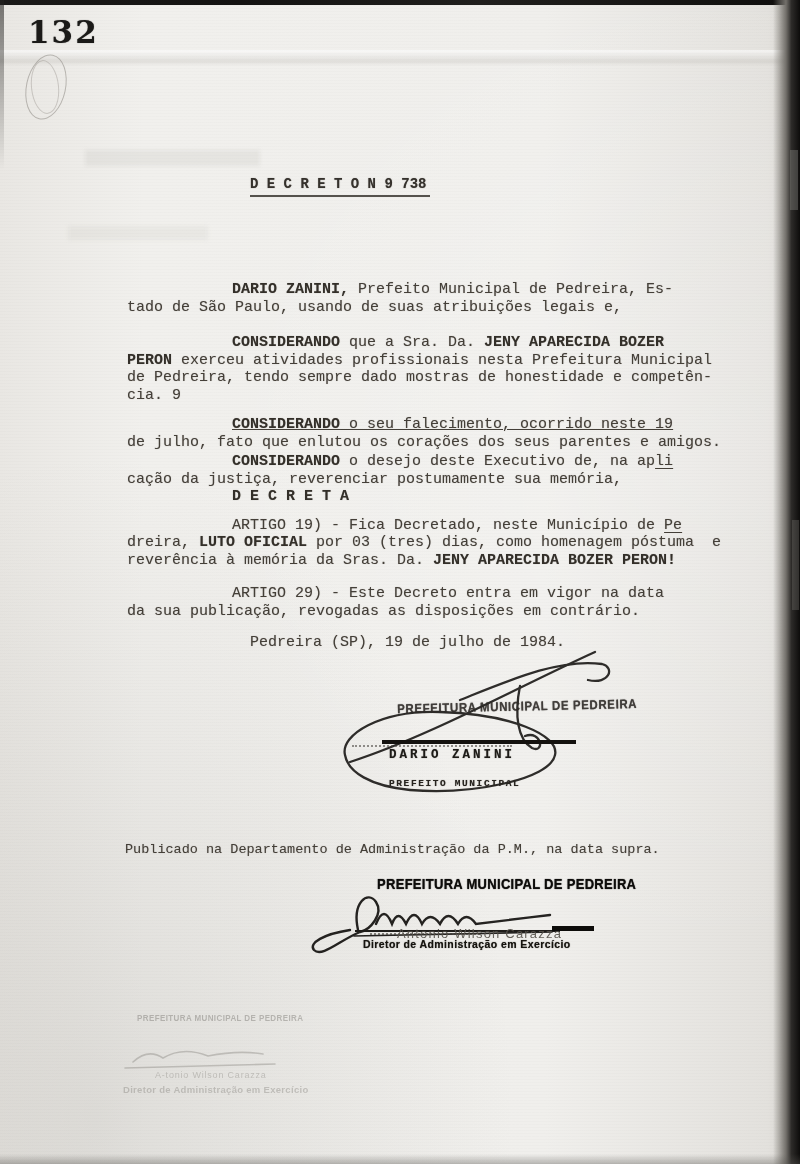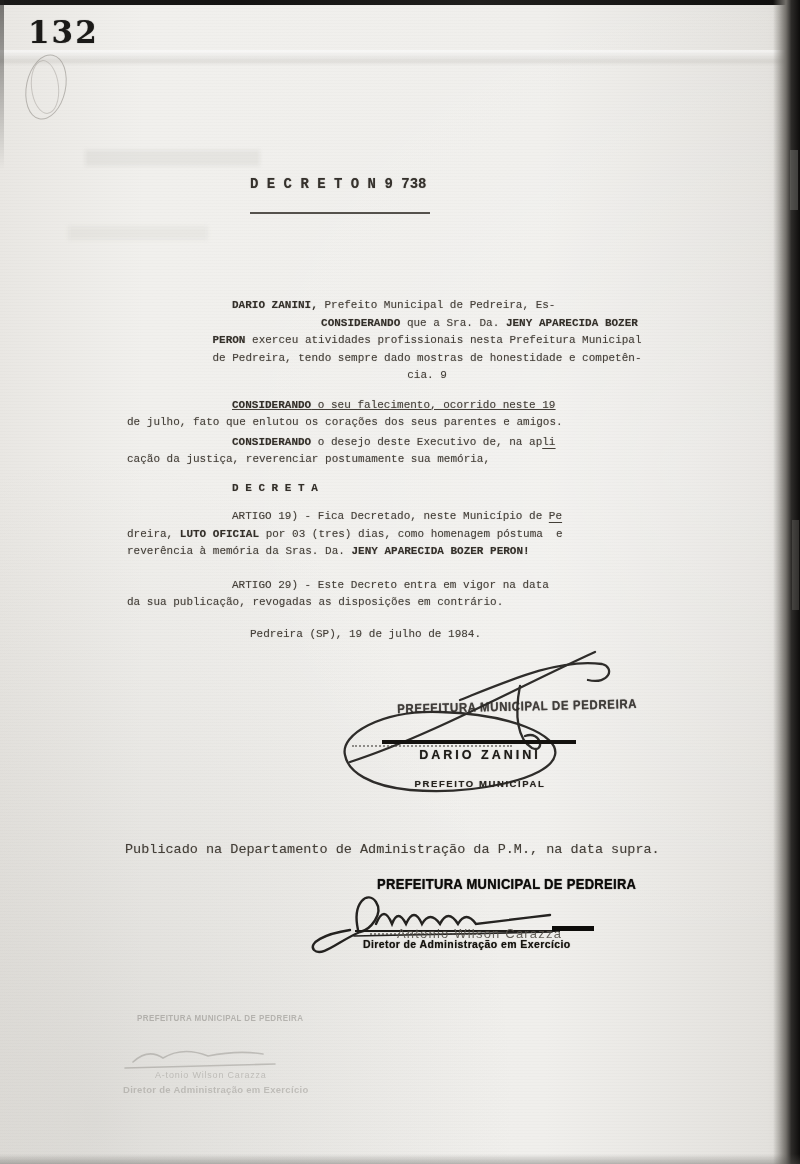--- a/index.html
+++ b/index.html
@@ -21,34 +21,34 @@
   .edge-left{position:absolute;left:0;top:0;width:4px;height:170px;background:linear-gradient(180deg,rgba(35,34,32,.6),transparent);}
   .crease{position:absolute;left:0;top:50px;width:800px;height:16px;background:linear-gradient(180deg,rgba(255,255,255,.65),rgba(182,179,173,.28) 70%,transparent);}
 
   .pagenum{position:absolute;left:28px;top:14px;font-family:"DejaVu Serif",serif;font-weight:700;font-size:31px;letter-spacing:2px;color:#1b1a18;text-shadow:0 0 1px rgba(20,20,18,.5);}
   .pencil-oval{position:absolute;left:26px;top:54px;width:38px;height:64px;border:1px solid rgba(118,113,106,.45);border-radius:50%;transform:rotate(12deg);}
   .pencil-oval-inner{position:absolute;left:31px;top:60px;width:26px;height:52px;border:1px solid rgba(118,113,106,.3);border-radius:50%;transform:rotate(-6deg);}
   .blot1{position:absolute;left:85px;top:150px;width:175px;height:16px;background:rgba(140,137,130,.10);filter:blur(2px);}
   .blot2{position:absolute;left:68px;top:226px;width:140px;height:14px;background:rgba(140,137,130,.08);filter:blur(2px);}
 
   .title{position:absolute;left:250px;top:176px;font-family:"Liberation Mono","DejaVu Sans Mono",monospace;font-weight:700;font-size:14px;color:#35312c;text-shadow:0 0 1px rgba(50,46,40,.5);}
-  .title span{display:inline-block;border-bottom:2px solid rgba(58,54,48,.85);padding:0 4px 20px 0;}
+  .title span{display:inline-block;border-bottom:2px solid rgba(58,54,48,.85);padding:0 4px 3px 0;}
 
-  .body{position:absolute;left:127px;top:297px;width:600px;
-    font-family:"Liberation Mono","DejaVu Sans Mono",monospace;font-size:11px;line-height:17.5px;
+  .body{position:absolute;left:127px;top:281px;width:600px;
+    font-family:"Liberation Mono","DejaVu Sans Mono",monospace;font-size:15px;line-height:17.5px;
     color:#443f38;text-shadow:0 0 1px rgba(70,64,58,.35);}
   .body .line{white-space:pre;}
   .body .b{font-weight:700;color:#332f29;}
   .body .u{text-decoration:underline;text-underline-offset:3px;}
 
   .sig-svg{position:absolute;pointer-events:none;}
   .stamp1{position:absolute;left:397px;top:702px;font-weight:700;font-size:11.5px;letter-spacing:.6px;color:#2e2a27;transform:rotate(-1.2deg) scaleY(1.12);transform-origin:left top;opacity:.9;text-shadow:0 0 1px rgba(40,37,34,.8);}
   .sigline1{position:absolute;left:382px;top:740px;width:194px;height:4px;background:#14120f;}
   .sigline1-dots{position:absolute;left:352px;top:745px;width:160px;height:0;border-bottom:2px dotted rgba(62,58,53,.55);}
-  .sig1-names{position:absolute;left:378px;top:748px;width:204px;text-align:center;}
+  .sig1-names{position:absolute;left:389px;top:748px;width:204px;font-family:Liberation Mono, monospace;}
   .sig1-name{font-weight:700;font-size:12.5px;letter-spacing:3px;color:#1d1b17;text-shadow:0 0 1px rgba(30,28,24,.6);}
   .sig1-role{margin-top:16px;font-weight:700;font-size:9.5px;letter-spacing:1.6px;color:#27241f;text-shadow:0 0 1px rgba(40,37,32,.55);}
 
   .publine{position:absolute;left:125px;top:842px;font-family:"Liberation Mono","DejaVu Sans Mono",monospace;font-size:13.5px;color:#443f38;text-shadow:0 0 1px rgba(70,64,58,.35);white-space:pre;}
 
   .stamp2{position:absolute;left:377px;top:876px;font-weight:700;font-size:13px;letter-spacing:.3px;color:#0e0d0b;transform:scaleY(1.12);transform-origin:left top;text-shadow:0 0 1px rgba(10,9,8,.9);}
   .underline2{position:absolute;left:355px;top:930px;width:205px;height:2px;background:#1e1c19;}
   .underline2-dots{position:absolute;left:370px;top:933px;width:110px;height:0;border-bottom:2px dotted rgba(60,56,50,.6);}
   .underline2-thick{position:absolute;left:552px;top:926px;width:42px;height:5px;background:#0d0c0a;}
   .sig2-name{position:absolute;left:397px;top:926px;font-size:13px;letter-spacing:1.2px;color:#57534c;opacity:.9;}
@@ -71,36 +71,37 @@
   <div class="pencil-oval-inner"></div>
   <div class="blot1"></div>
   <div class="blot2"></div>
 
   <div class="title"><span>D E C R E T O   N 9   738</span></div>
 
   <div class="body">
     <div>
         <div class="para" style="margin-top: 0px;">
           <div class="line" style="padding-left: 105px;"><span class="b">DARIO ZANINI,</span><span> Prefeito Municipal de Pedreira, Es-</span></div>
+          <div class="line"><span>tado de São Paulo, usando de suas atribuições legais e,</span></div>
         </div>
-        <div class="para" style=" text-align: center;">
+        <div class="para" style="margin-top: 18px;">
           <div class="line" style="padding-left: 105px;"><span class="b">CONSIDERANDO</span><span> que a Sra. Da. </span><span class="b">JENY APARECIDA BOZER</span></div>
           <div class="line"><span class="b">PERON</span><span> exerceu atividades profissionais nesta Prefeitura Municipal</span></div>
           <div class="line"><span>de Pedreira, tendo sempre dado mostras de honestidade e competên-</span></div>
           <div class="line"><span>cia. 9</span></div>
         </div>
         <div class="para" style="margin-top: 12px;">
           <div class="line" style="padding-left: 105px; text-decoration: underline;"><span class="b">CONSIDERANDO</span><span> o seu falecimento, ocorrido neste 19</span></div>
           <div class="line"><span>de julho, fato que enlutou os corações dos seus parentes e amigos.</span></div>
         </div>
         <div class="para" style="margin-top: 2px;">
           <div class="line" style="padding-left: 105px;"><span class="b">CONSIDERANDO</span><span> o desejo deste Executivo de, na ap</span><span class="u">li</span></div>
           <div class="line"><span>cação da justiça, reverenciar postumamente sua memória,</span></div>
         </div>
-        <div class="para" style="margin-top: 11px;">
+        <div class="para" style="">
           <div class="line" style="padding-left: 105px;"><span class="b">D E C R E T A</span></div>
         </div>
         <div class="para" style="margin-top: 11px;">
           <div class="line" style="padding-left: 105px;"><span>ARTIGO 19) - Fica Decretado, neste Município de </span><span class="u">Pe</span></div>
           <div class="line"><span>dreira, </span><span class="b">LUTO OFICIAL</span><span> por 03 (tres) dias, como homenagem póstuma  e</span></div>
           <div class="line"><span>reverência à memória da Sras. Da. </span><span class="b">JENY APARECIDA BOZER PERON!</span></div>
         </div>
         <div class="para" style="margin-top: 16px;">
           <div class="line" style="padding-left: 105px;"><span>ARTIGO 29) - Este Decreto entra em vigor na data</span></div>
           <div class="line"><span>da sua publicação, revogadas as disposições em contrário.</span></div>

